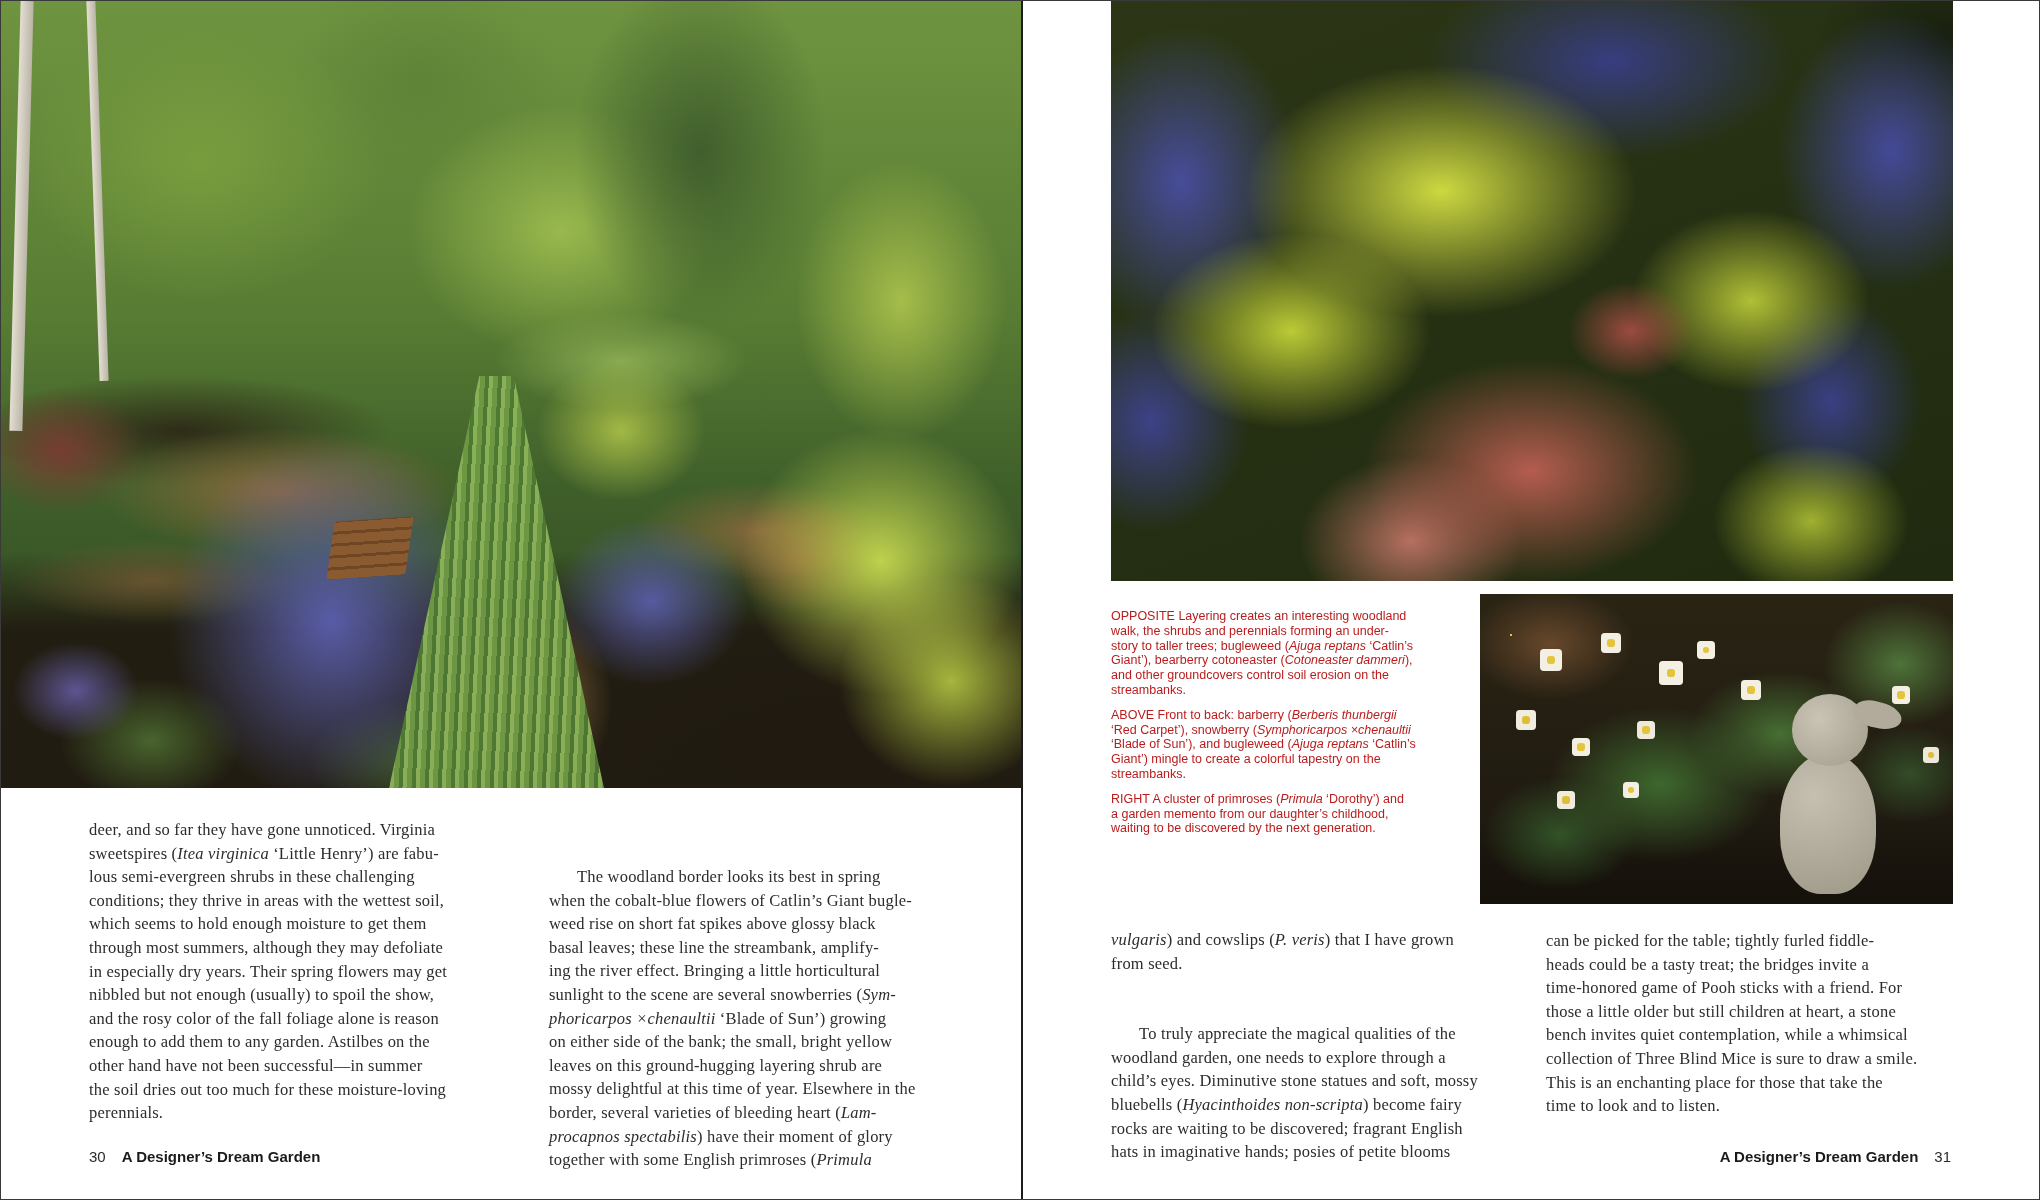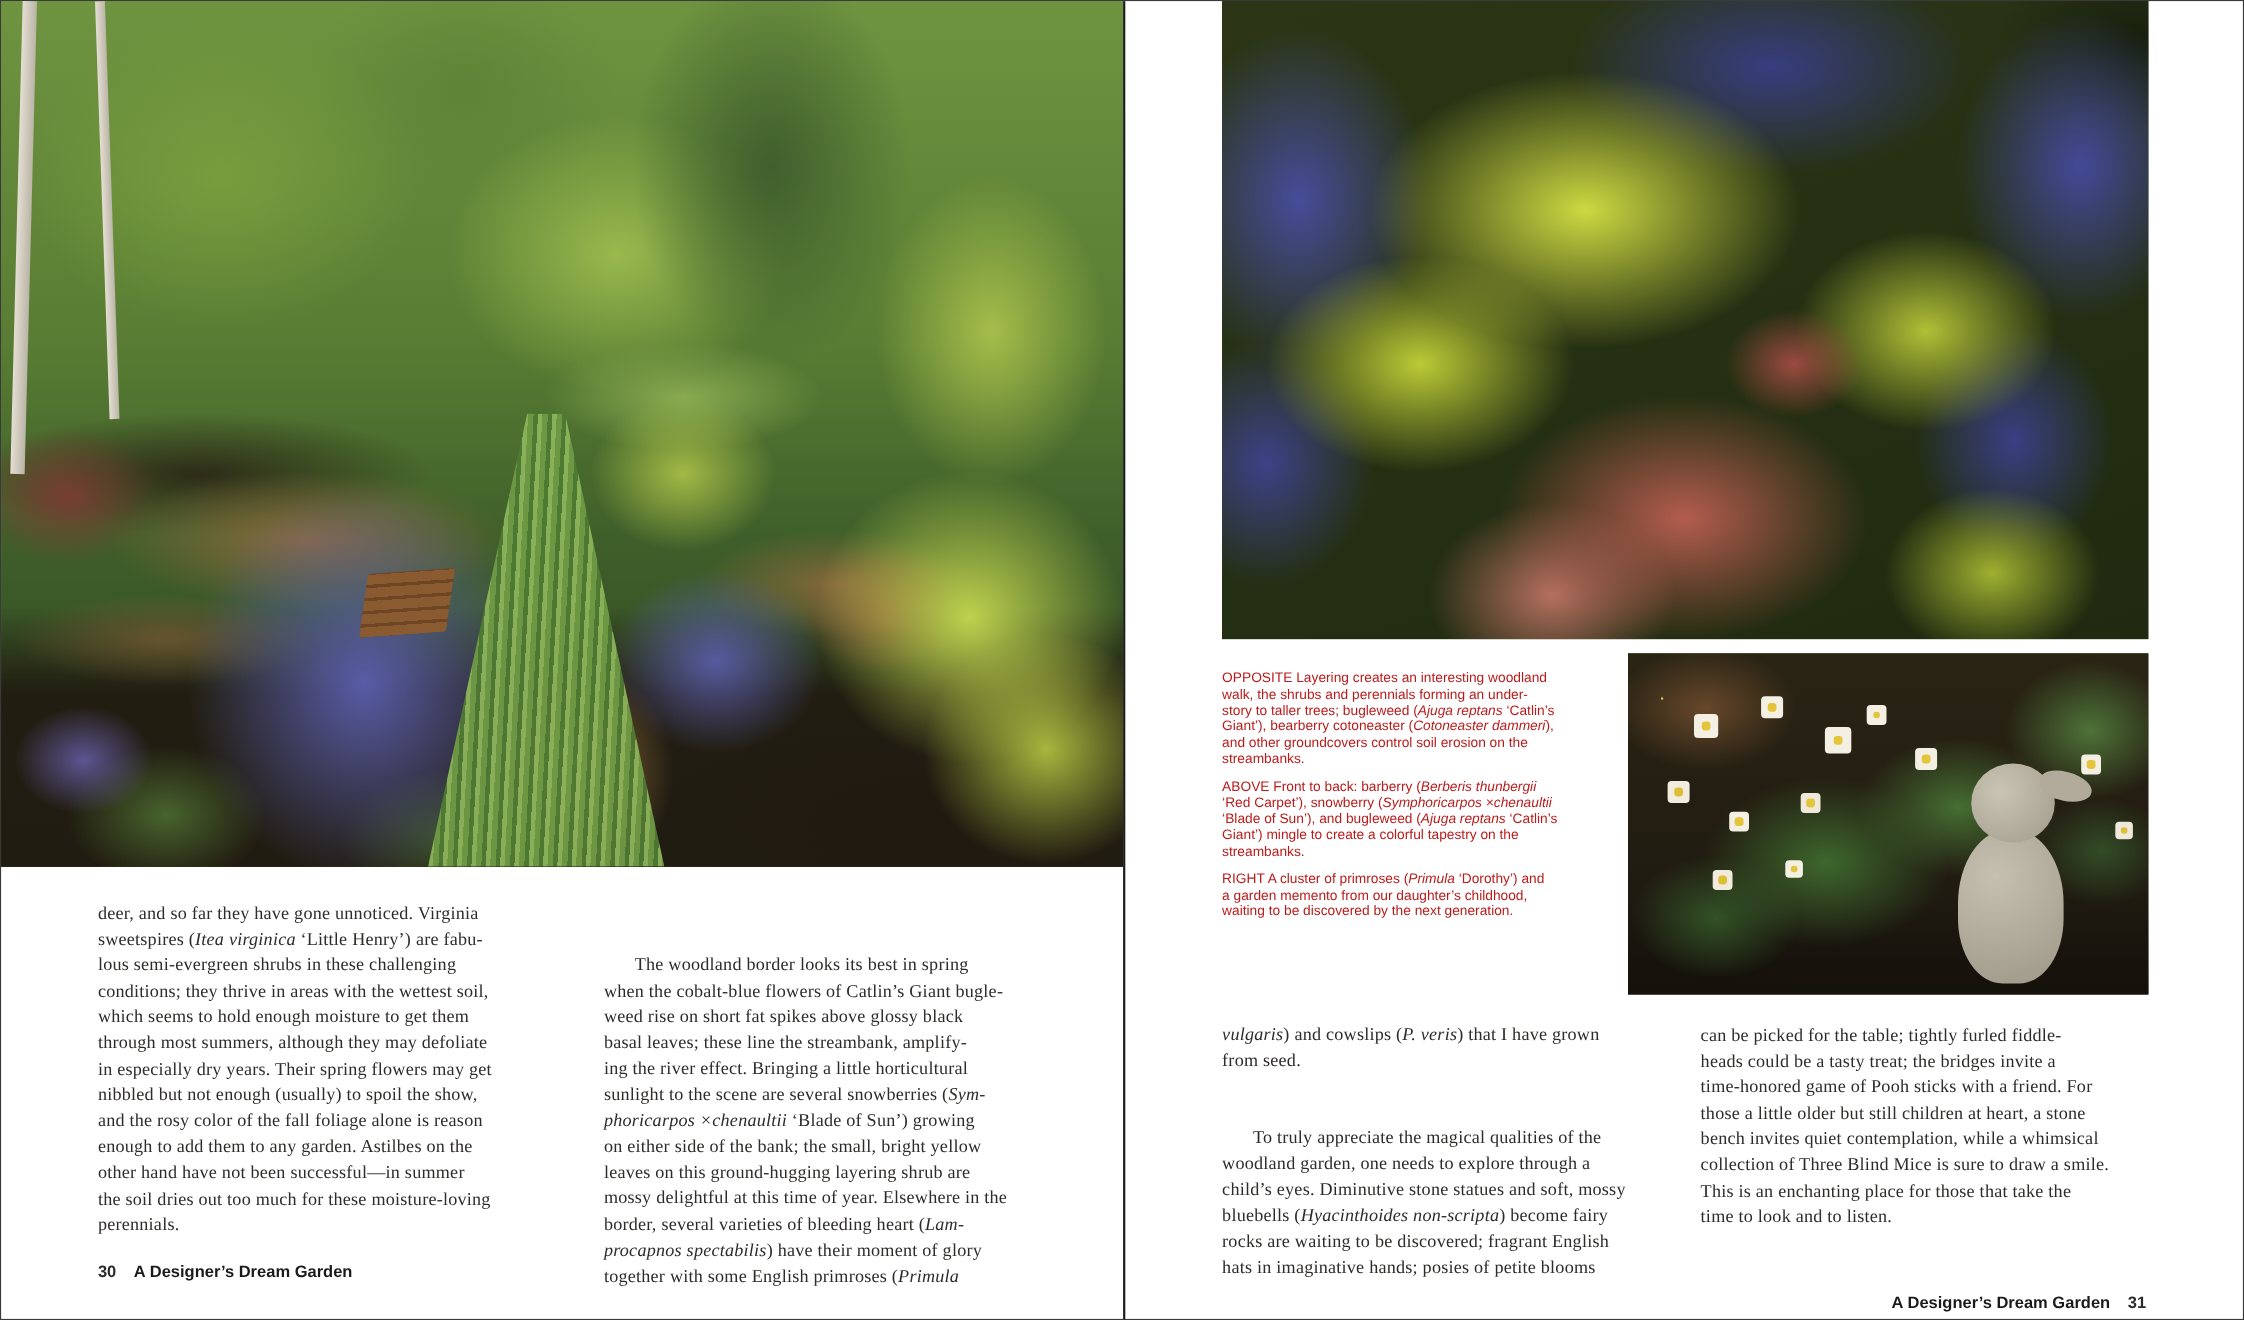--- a/index.html
+++ b/index.html
@@ -130,22 +130,22 @@
     font-family:"Liberation Sans",sans-serif;font-size:12.5px;line-height:14.8px;color:#b91c1c;
   }
   .caption-para{margin:0 0 10px 0;}
   .caption-para .tline{white-space:nowrap;}
   
   .footer{
     position:absolute;top:1147px;font-family:"Liberation Sans",sans-serif;
     font-size:15px;color:#1a1a1a;
   }
   #footer-left{left:88px;}
-  #footer-right{right:88px;text-align:right;margin-top:28px;}
-  .page-num{font-weight:700;color:#2b2b2b;text-align:center;}
+  #footer-right{right:88px;text-align:right;}
+  .page-num{font-weight:400;color:#2b2b2b;text-align:center;}
   .footer-title{font-weight:700;}
   #footer-left .footer-title{margin-left:16px;}
   #footer-right .page-num{margin-left:16px;}
 </style>
 </head>
 <body>
 
 <div id="spread">
 
   <div class="photo" id="photo-left">

